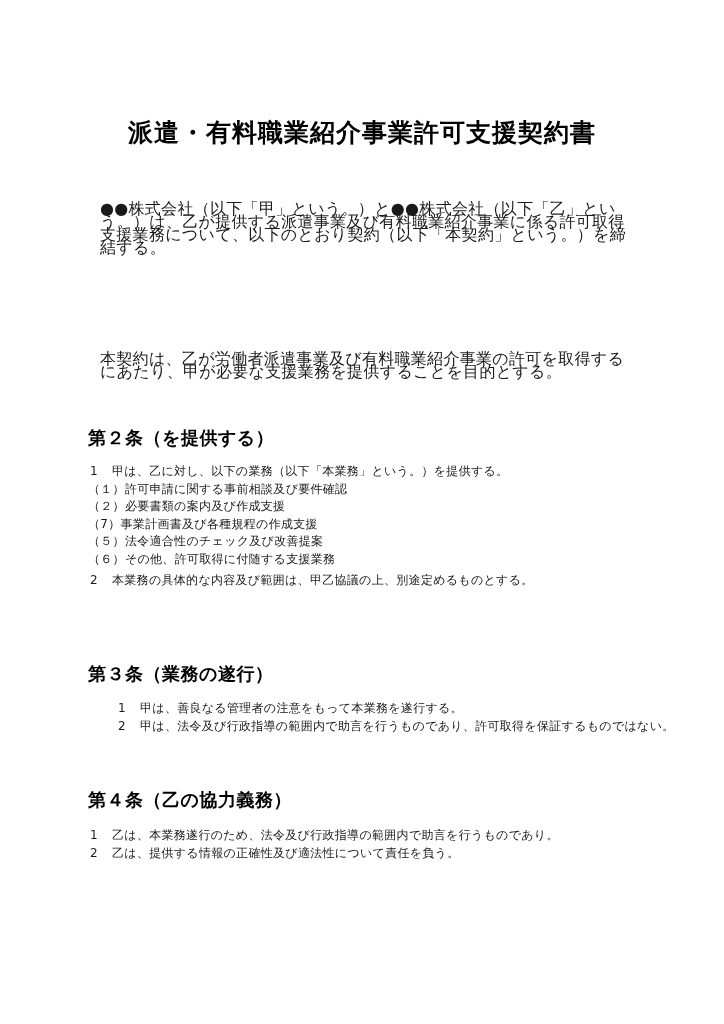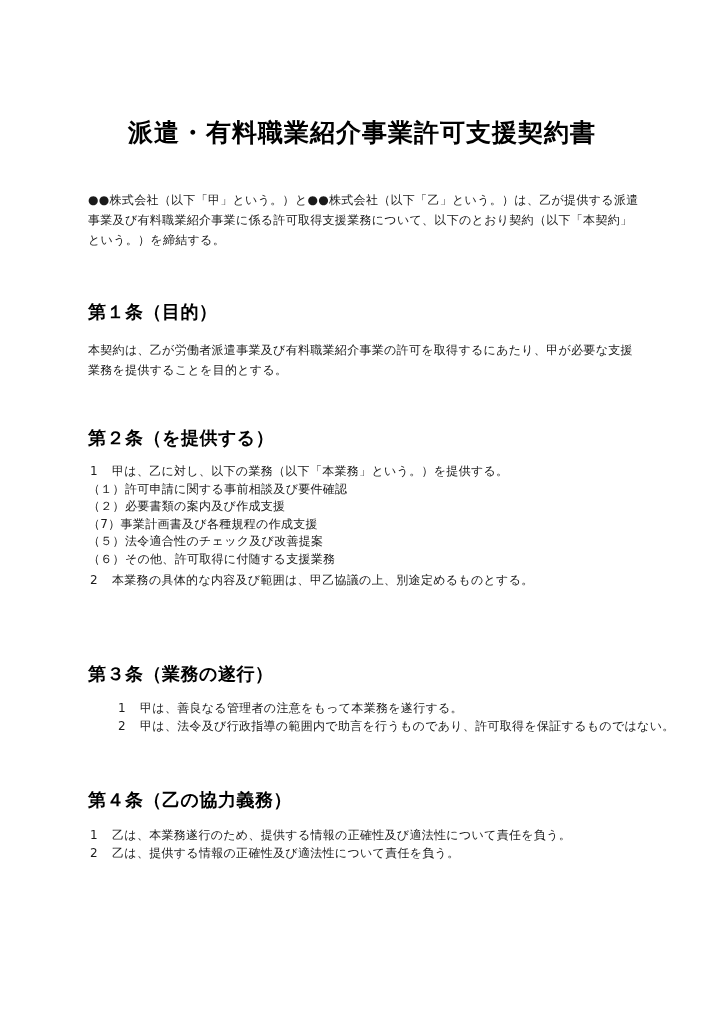--- a/index.html
+++ b/index.html
@@ -31,23 +31,23 @@
       letter-spacing: 1px;
       color: #000;
       margin: 0;
     }
     .block {
       position: absolute;
       left: 88px;
       width: 555px;
     }
     .para {
-      font-size: 12px;
-      line-height: 20px;
-      margin: 0;
+      font-size: 16px;
+      line-height: 13px;
+      margin: 12px;
       letter-spacing: 0.3px;
       color: #1a1a1a;
     }
     .heading {
       position: absolute;
       left: 88px;
       font-size: 18px;
       font-weight: bold;
       margin: 0;
       color: #000;
@@ -71,21 +71,20 @@
 <body>
 
 <div class="page">
 
   <h1 class="title">派遣・有料職業紹介事業許可支援契約書</h1>
 
   <div class="block" style="top:190px;">
     <p class="para">●●株式会社（以下「甲」という。）と●●株式会社（以下「乙」という。）は、乙が提供する派遣事業及び有料職業紹介事業に係る許可取得支援業務について、以下のとおり契約（以下「本契約」という。）を締結する。</p>
   </div>
 
-  <h2 class="heading" style="top:300px;">第１条（目的）</h2>
   <div class="block" style="top:340px;">
     <p class="para">本契約は、乙が労働者派遣事業及び有料職業紹介事業の許可を取得するにあたり、甲が必要な支援業務を提供することを目的とする。</p>
   </div>
 
   <h2 class="heading" style="top:426px;">第２条（を提供する）</h2>
   <div class="block" style="top:463px;">
     <p class="list-line">
       <span class="num">1</span><span>甲は、乙に対し、以下の業務（以下「本業務」という。）を提供する。</span>
     </p>
     <p class="list-line">（１）許可申請に関する事前相談及び要件確認</p>
@@ -104,20 +103,20 @@
       <span class="num">1</span><span>甲は、善良なる管理者の注意をもって本業務を遂行する。</span>
     </p>
     <p class="list-line">
       <span class="num">2</span><span>甲は、法令及び行政指導の範囲内で助言を行うものであり、許可取得を保証するものではない。</span>
     </p>
   </div>
 
   <h2 class="heading" style="top:788px;">第４条（乙の協力義務）</h2>
   <div class="block" style="top:827px;">
     <p class="list-line">
-      <span class="num">1</span><span>乙は、本業務遂行のため、提供する情報の正確性及び適法性について責任を負う。</span>
+      <span class="num">1</span><span>乙は、本業務遂行のため、法令及び行政指導の範囲内で助言を行うものであり。</span>
     </p>
     <p class="list-line">
       <span class="num">2</span><span>乙は、提供する情報の正確性及び適法性について責任を負う。</span>
     </p>
   </div>
 
 </div>
 
 </body></html>

